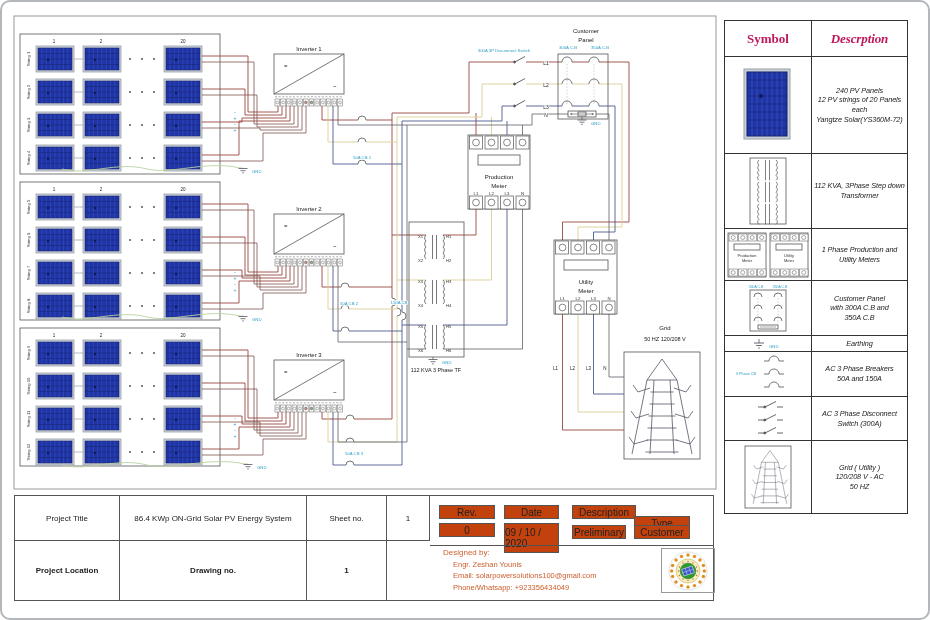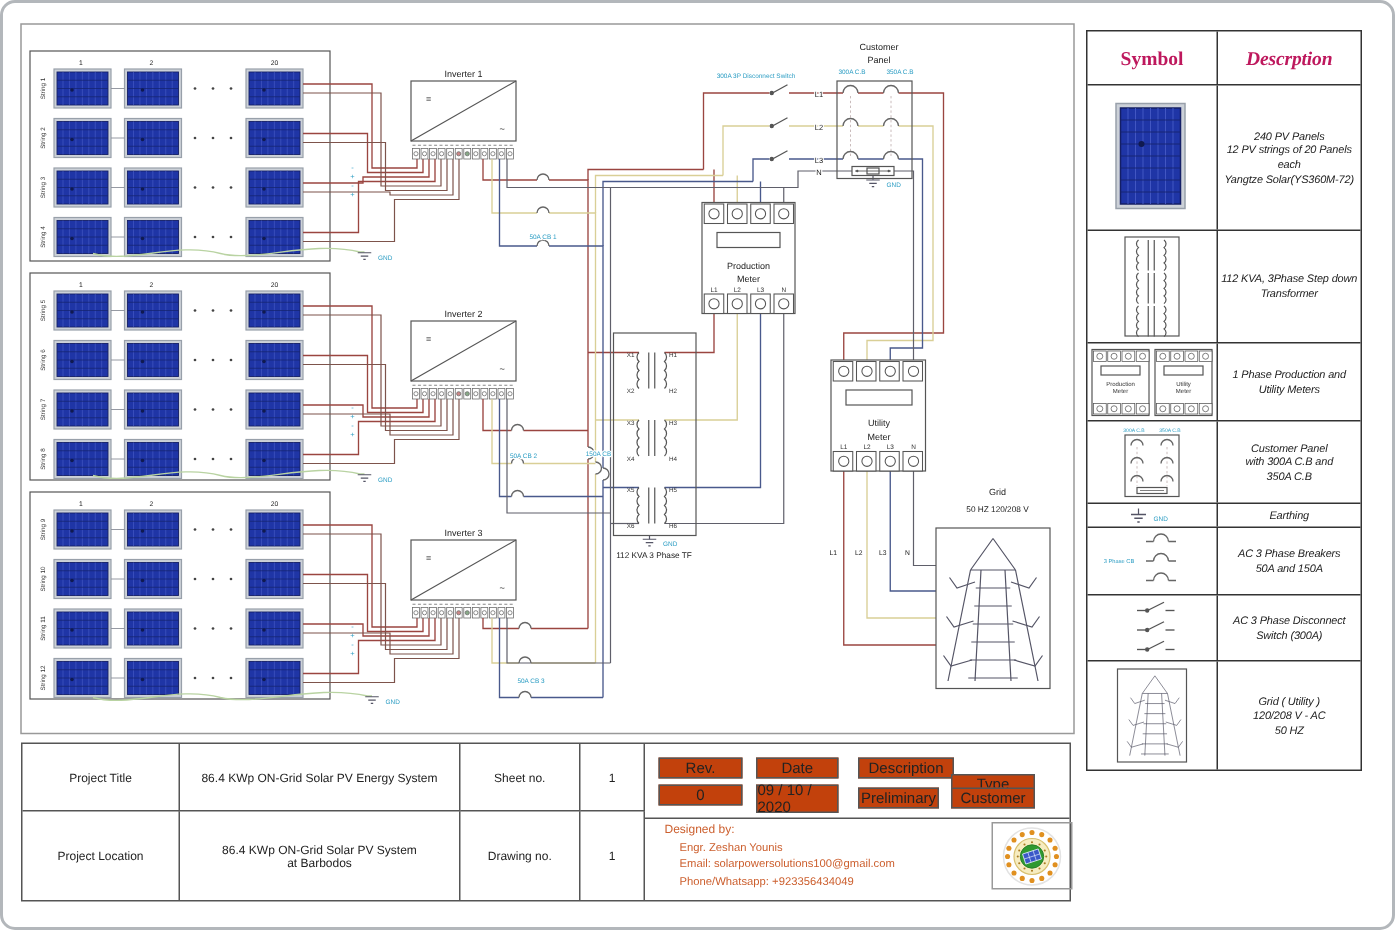--- a/index.html
+++ b/index.html
@@ -41,21 +41,21 @@
   .ldesc{flex:1;display:flex;align-items:center;justify-content:center;text-align:center;
          font-size:7.3px;color:#222;white-space:pre-line;line-height:1.32;padding:1px;letter-spacing:-.1px;font-style:italic;}
   .lhead{font-family:"Liberation Serif",serif;font-weight:bold;font-size:13px;color:#be185d;
          display:flex;align-items:center;justify-content:center;text-align:left;white-space:normal;}
   
   .tb{position:absolute;left:12px;top:493px;width:700px;height:106px;border:1px solid #555;box-sizing:border-box;background:#fff;}
   .tbl{position:absolute;left:0;top:0;width:415px;height:104px;display:grid;
        grid-template-columns:105px 187px 80px 43px;grid-template-rows:45px 59px;}
   .tcell{border-right:1px solid #555;border-bottom:1px solid #555;display:flex;align-items:center;justify-content:center;
          font-size:8px;color:#222;text-align:center;white-space:pre-line;box-sizing:border-box;padding:1px;}
-  .tcell.last{border-bottom:none;}
+  .tcell.last{border-bottom:none;font-weight:bold;}
   .rbox{position:absolute;border:1px solid #555;display:flex;align-items:center;justify-content:center;
         font-size:10px;color:#222;box-sizing:border-box;background:#c2410c;}
   .tbdiv{position:absolute;left:415px;right:0;top:49px;border-top:1px solid #555;height:0;}
   .desby{position:absolute;left:428px;top:52px;color:#cc5f2e;font-size:8px;}
   .desby .ind{margin-left:10px;margin-top:2.5px;font-size:7.5px;}
   .logo{position:absolute;left:646px;top:52px;width:54px;height:45px;border:1px solid #999;
         display:flex;align-items:center;justify-content:center;box-sizing:border-box;}
 </style>
 </head>
 <body>
@@ -726,31 +726,29 @@
   </div>
 </div>
 
 <div class="tb">
   <div class="tbl">
     <div class="tcell">Project Title</div>
     <div class="tcell">86.4 KWp ON-Grid Solar PV Energy System</div>
     <div class="tcell">Sheet no.</div>
     <div class="tcell">1</div>
     <div class="tcell last">Project Location</div>
-    <div class="tcell last">86.4 KWp ON-Grid Solar PV System
-at Barbodos</div>
     <div class="tcell last">Drawing no.</div>
     <div class="tcell last">1</div>
   </div>
   <div class="rbox" style="left:424px;top:9px;width:56px;height:14px">Rev.</div>
   <div class="rbox" style="left:489px;top:9px;width:55px;height:14px">Date</div>
   <div class="rbox" style="left:557px;top:9px;width:64px;height:14px">Description</div>
   <div class="rbox" style="left:619px;top:20px;width:56px;height:14px">Type</div>
   <div class="rbox" style="left:424px;top:27px;width:56px;height:14px">0</div>
-  <div class="rbox" style="left:489px;top:27px;width:55px;height:19px">09 / 10 / 2020</div>
+  <div class="rbox" style="left:489px;top:27px;width:55px;height:30px">09 / 10 / 2020</div>
   <div class="rbox" style="left:557px;top:29px;width:54px;height:14px">Preliminary</div>
   <div class="rbox" style="left:619px;top:29px;width:56px;height:14px">Customer</div>
   <div class="tbdiv"></div>
   <div class="desby">
     <div>Designed by:</div>
     <div class="ind">Engr. Zeshan Younis</div>
     <div class="ind">Email: solarpowersolutions100@gmail.com</div>
     <div class="ind">Phone/Whatsapp: +923356434049</div>
   </div>
   <div class="logo">

